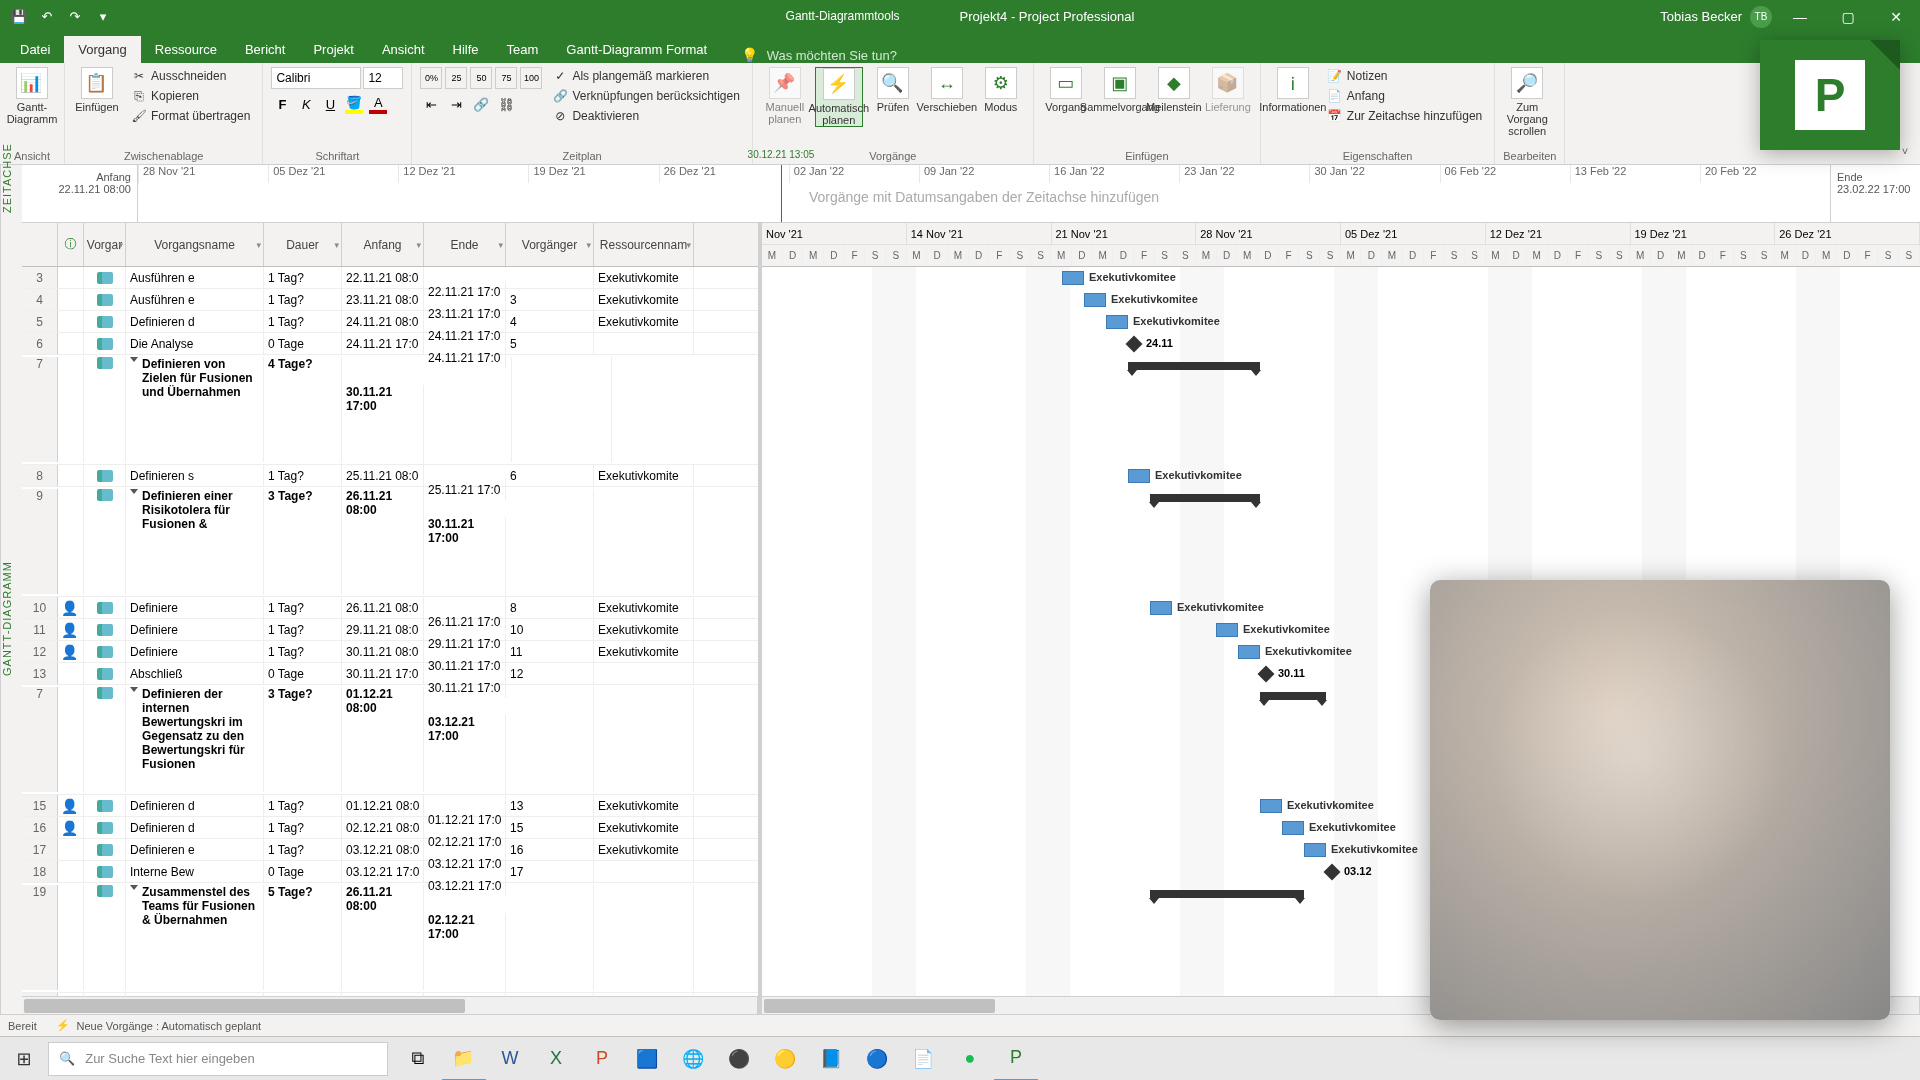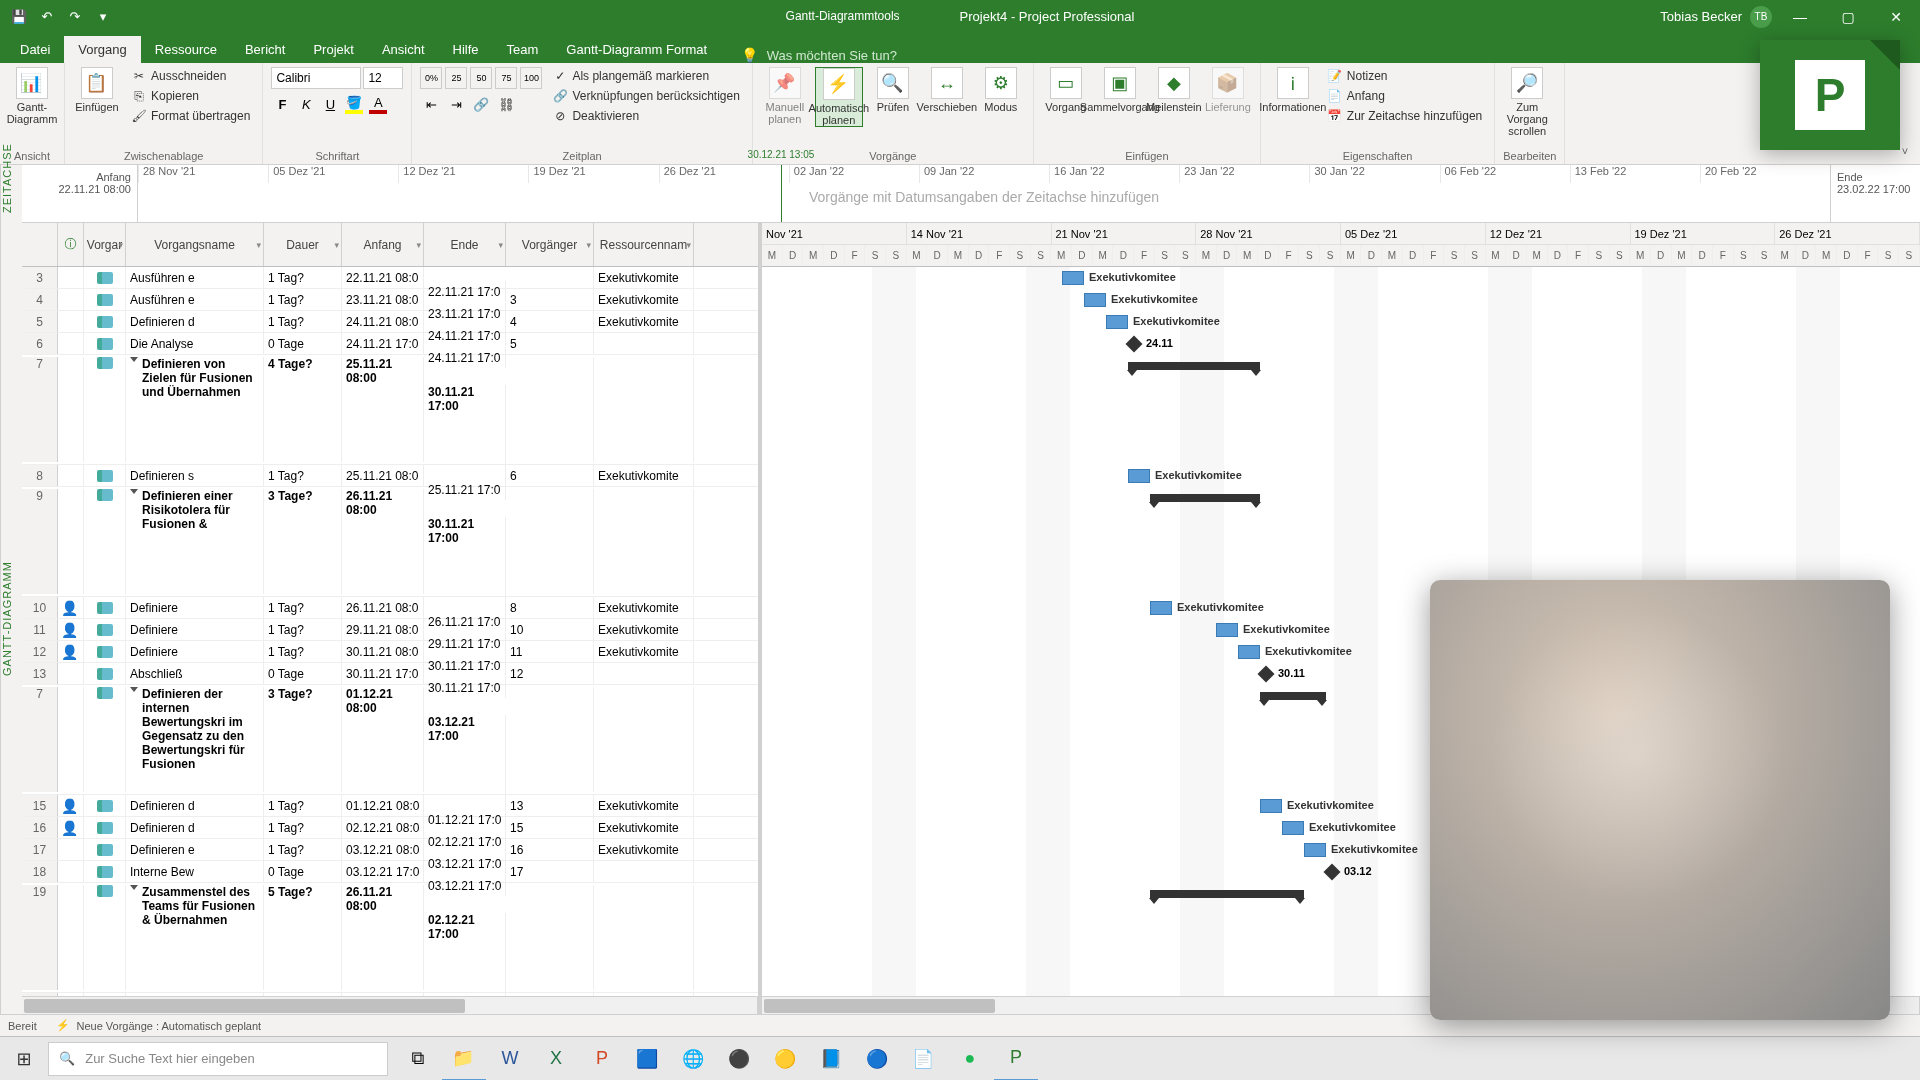--- a/index.html
+++ b/index.html
@@ -498,21 +498,20 @@
           <div class="gc gc-rownum">7</div>
           <div class="gc gc-ind"></div>
           <div class="gc gc-mode">
             <span class="mode-icon"></span>
           </div>
           <div class="gc gc-name summary">
             <span class="collapse-tri"></span>
             <span>Definieren von Zielen für Fusionen und Übernahmen</span>
           </div>
           <div class="gc gc-dur summary">4 Tage?</div>
-          <div class="gc gc-start summary">25.11.21 08:00</div>
           <div class="gc gc-end summary">30.11.21 17:00</div>
           <div class="gc gc-pred"></div>
           <div class="gc gc-res"></div>
         </div>
         <div class="grow" style="height: 22px;">
           <div class="gc gc-rownum">8</div>
           <div class="gc gc-ind"></div>
           <div class="gc gc-mode">
             <span class="mode-icon"></span>
           </div>

